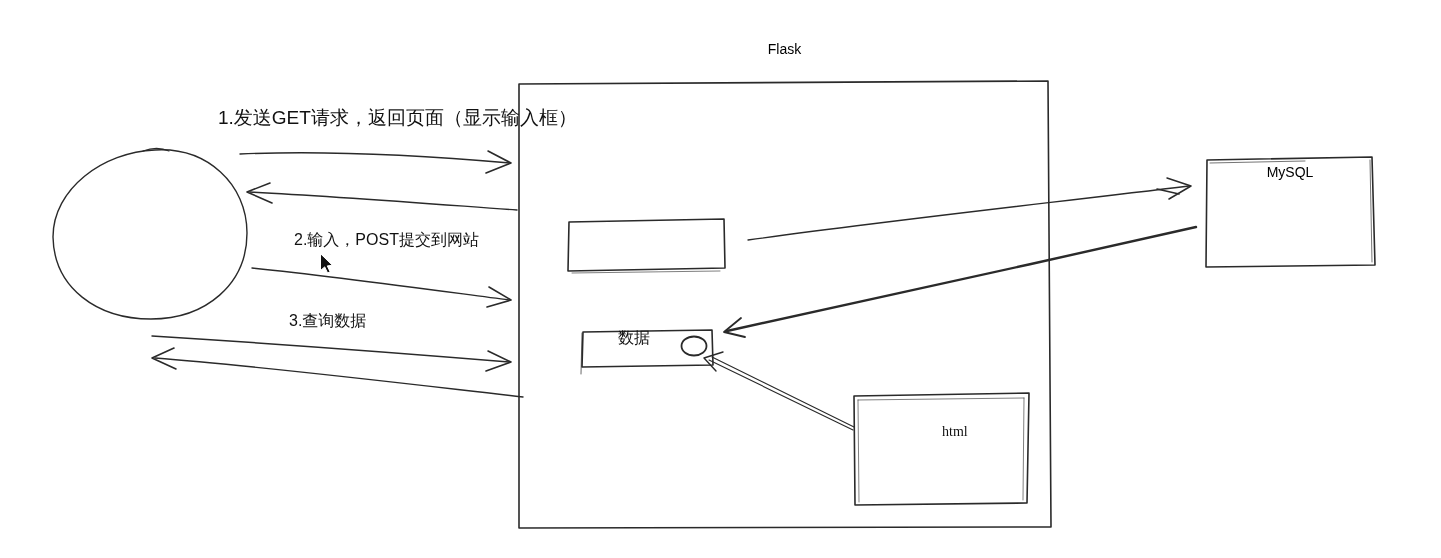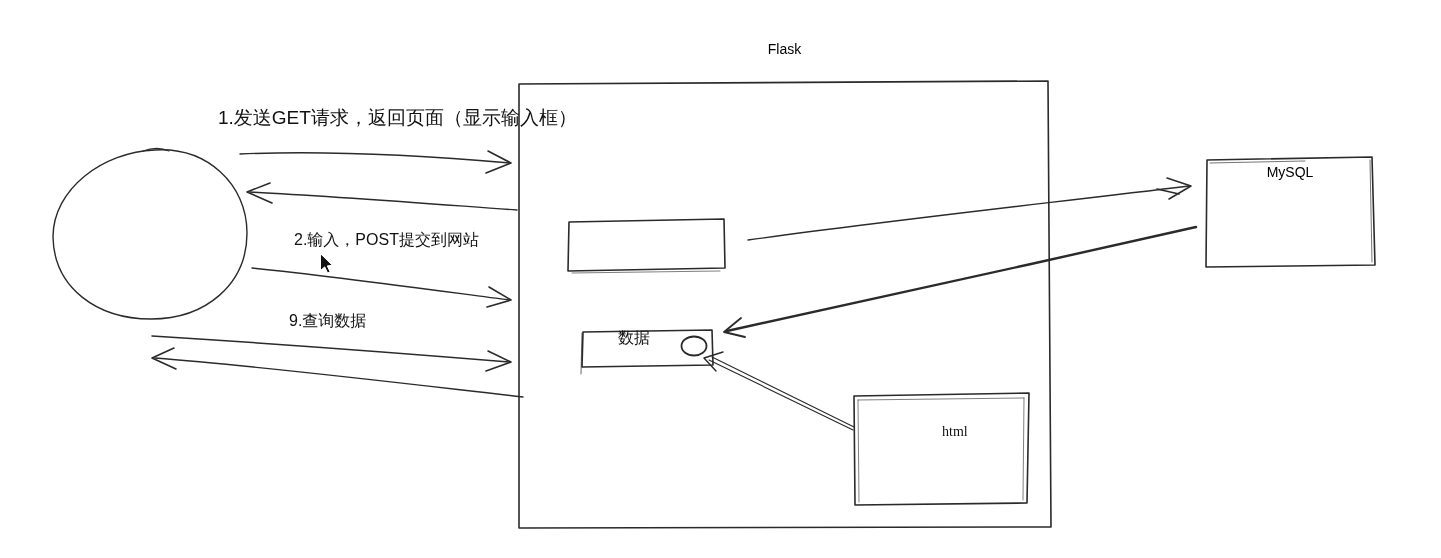--- a/index.html
+++ b/index.html
@@ -92,15 +92,15 @@
 
 
   <div class="lbl lbl-16" style="left:598px;top:328px;">数据</div>
 
   <div class="lbl lbl-15" style="left:942px;top:423px;font-family:Liberation Serif, serif;">html</div>
 
   <div class="lbl lbl-17" style="left:218px;top:106px;">1.发送GET请求，返回页面（显示输入框）</div>
 
   <div class="lbl lbl-16" style="left:274px;top:230px;">2.输入，POST提交到网站</div>
 
-  <div class="lbl lbl-16" style="left:269px;top:311px;">9.查询数据</div>
+  <div class="lbl lbl-16" style="left:269px;top:311px;">3.查询数据</div>
 
 </div>
 
 </body></html>

